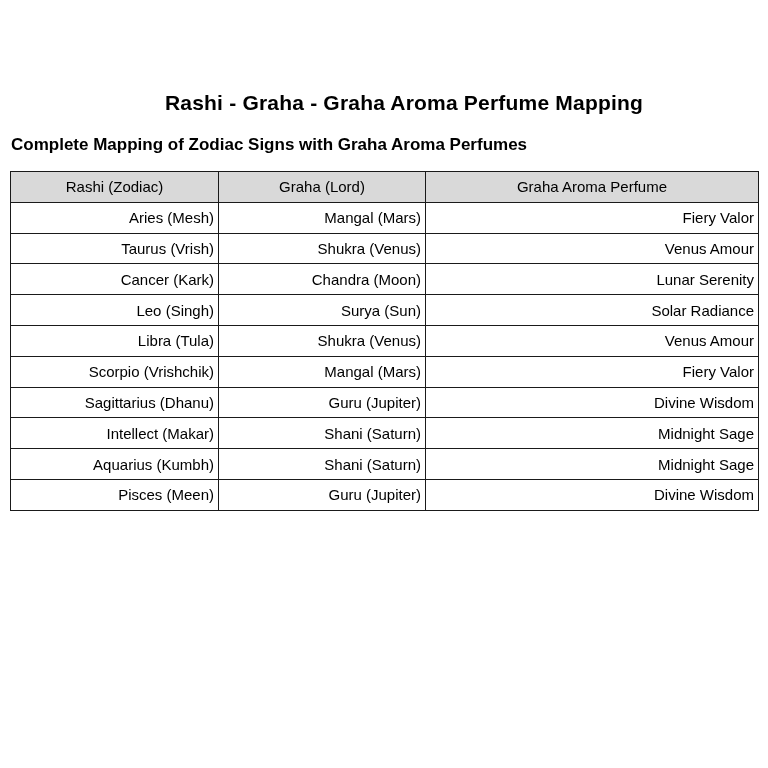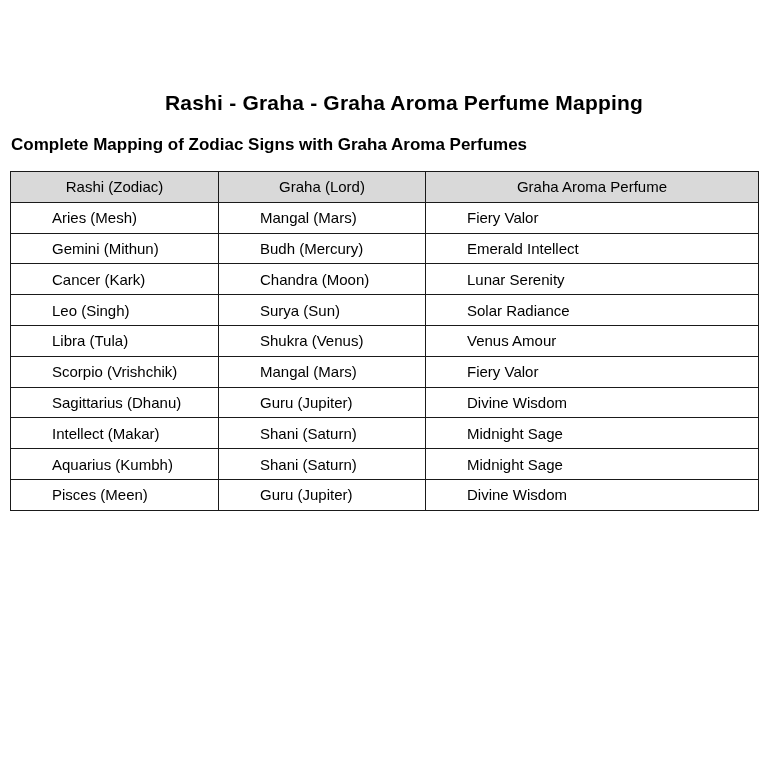--- a/index.html
+++ b/index.html
@@ -58,21 +58,21 @@
     vertical-align: middle;
     overflow: hidden;
     white-space: nowrap;
   }
   .mapping-table th {
     background: var(--header-bg);
     text-align: center;
     padding: 0 2px;
   }
   .mapping-table td {
-    text-align: left;
+    text-align: right;
     background: #ffffff;
     padding-left: 41px;
   }
 </style>
 </head>
 <body>
 
 <div class="doc-title">Rashi - Graha - Graha Aroma Perfume Mapping</div>
 
 <div class="doc-subtitle">Complete Mapping of Zodiac Signs with Graha Aroma Perfumes</div>
@@ -90,23 +90,23 @@
       <th>Graha Aroma Perfume</th>
     </tr>
   </thead>
   <tbody id="table-body">
       <tr>
         <td>Aries (Mesh)</td>
         <td>Mangal (Mars)</td>
         <td>Fiery Valor</td>
       </tr>
       <tr>
-        <td>Gemini (Mithun)</td>
-        <td>Budh (Mercury)</td>
-        <td>Emerald Intellect</td>
+        <td>Taurus (Vrish)</td>
+        <td>Shukra (Venus)</td>
+        <td>Venus Amour</td>
       </tr>
       <tr>
         <td>Cancer (Kark)</td>
         <td>Chandra (Moon)</td>
         <td>Lunar Serenity</td>
       </tr>
       <tr>
         <td>Leo (Singh)</td>
         <td>Surya (Sun)</td>
         <td>Solar Radiance</td>

